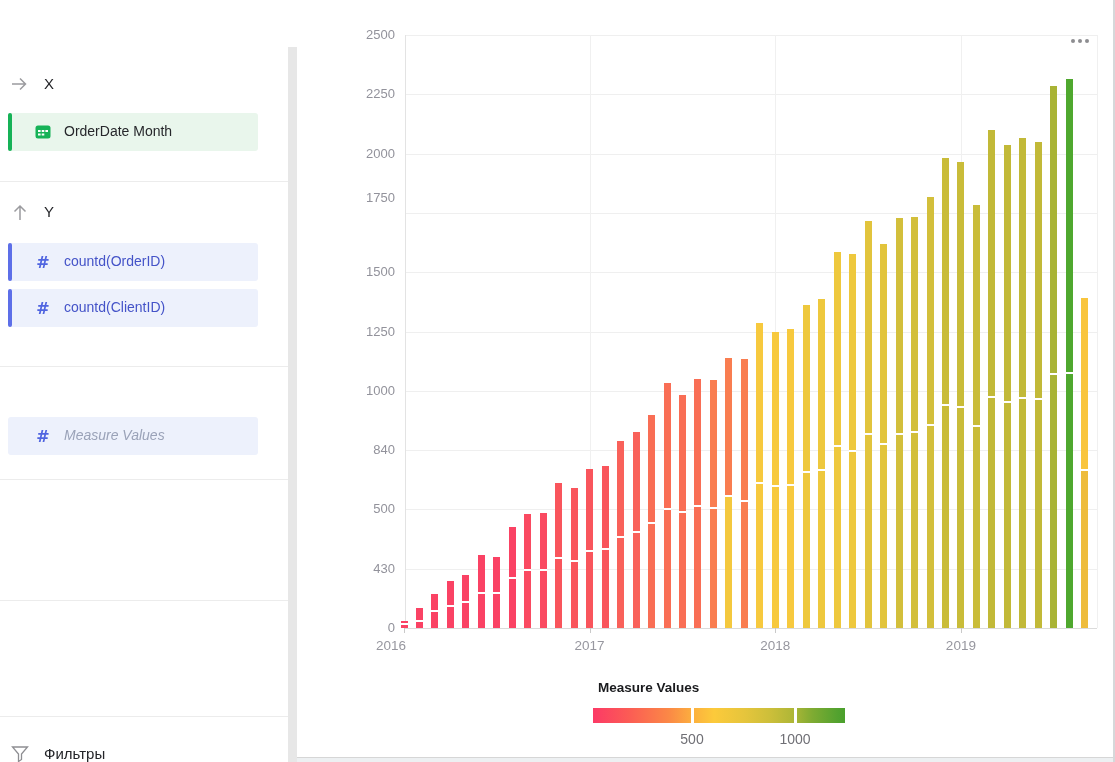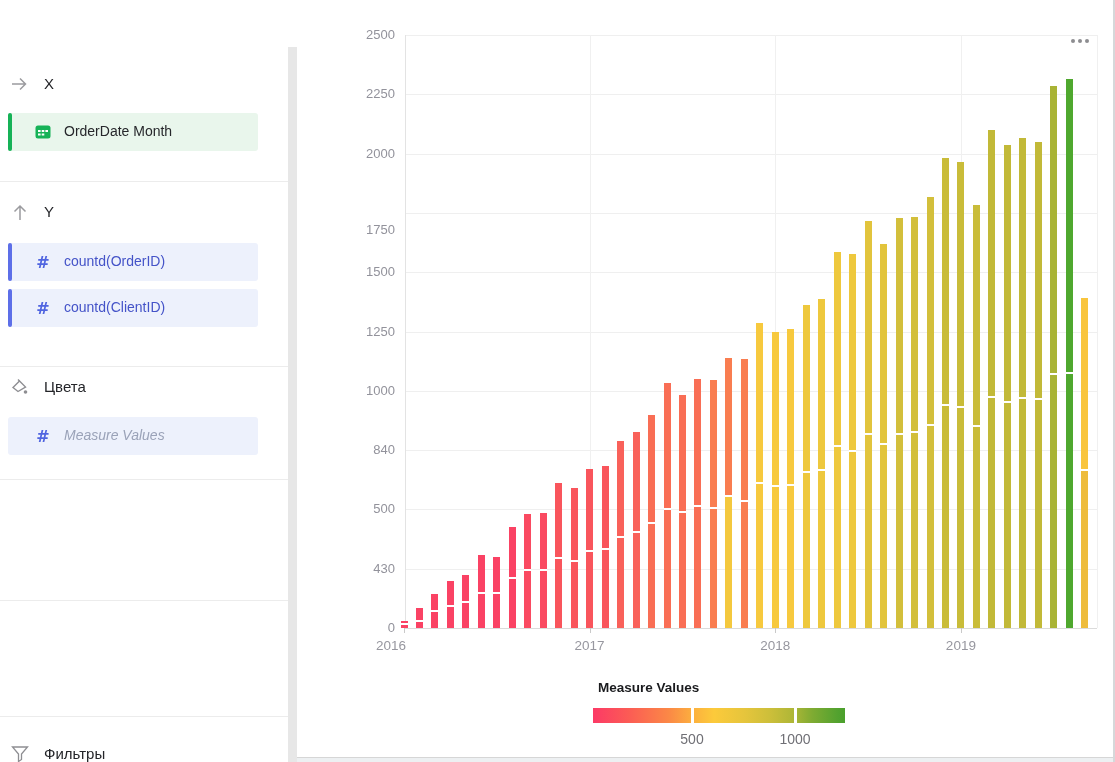--- a/index.html
+++ b/index.html
@@ -98,30 +98,20 @@
     <span class="fic hash">#</span>
     <span class="ftext measure-txt">countd(OrderID)</span>
   </div>
   <div class="field blue" style="top:289px">
     <span class="accent"></span>
     <span class="fic hash">#</span>
     <span class="ftext measure-txt">countd(ClientID)</span>
   </div>
   <div class="sep" style="top:366px"></div>
 
-  <div class="sec-head" style="top:376px">
-    <span class="ic">
-      <svg class="icn" width="20" height="20" viewBox="0 0 20 20">
-          <path d="M3 10.5L9.5 4l6 6-7.5 4.5z" fill="none" stroke="#8e8e92" stroke-width="1.4"></path>
-          <path d="M9.5 4L8 2.5" stroke="#8e8e92" stroke-width="1.4"></path>
-          <circle cx="15.5" cy="15" r="1.8" fill="#8e8e92"></circle>
-        </svg>
-    </span>
-    <span class="lbl">Цвета</span>
-  </div>
   <div class="field blue" style="top:417px">
     <span class="fic hash">#</span>
     <span class="ftext placeholder-txt">Measure Values</span>
   </div>
   <div class="sep" style="top:479px"></div>
 
   <div class="sep" style="top:600px"></div>
 
   <div class="sep" style="top:716px"></div>
 
@@ -146,21 +136,21 @@
     <div class="ylab" style="position: absolute; left: 337px; top: 501.4px;">500</div>
     <div class="hgrid" style="position: absolute; left: 405px; top: 450.1px; width: 692px; height: 1px;"></div>
     <div class="ylab" style="position: absolute; left: 337px; top: 442.1px;">840</div>
     <div class="hgrid" style="position: absolute; left: 405px; top: 390.8px; width: 692px; height: 1px;"></div>
     <div class="ylab" style="position: absolute; left: 337px; top: 382.8px;">1000</div>
     <div class="hgrid" style="position: absolute; left: 405px; top: 331.5px; width: 692px; height: 1px;"></div>
     <div class="ylab" style="position: absolute; left: 337px; top: 323.5px;">1250</div>
     <div class="hgrid" style="position: absolute; left: 405px; top: 272.2px; width: 692px; height: 1px;"></div>
     <div class="ylab" style="position: absolute; left: 337px; top: 264.2px;">1500</div>
     <div class="hgrid" style="position: absolute; left: 405px; top: 212.9px; width: 692px; height: 1px;"></div>
-    <div class="ylab" style="position: absolute; left: 337px; top: 222px;">1750</div>
+    <div class="ylab" style="position: absolute; left: 337px; top: 190px;">1750</div>
     <div class="hgrid" style="position: absolute; left: 405px; top: 153.6px; width: 692px; height: 1px;"></div>
     <div class="ylab" style="position: absolute; left: 337px; top: 145.6px;">2000</div>
     <div class="hgrid" style="position: absolute; left: 405px; top: 94.3px; width: 692px; height: 1px;"></div>
     <div class="ylab" style="position: absolute; left: 337px; top: 86.3px;">2250</div>
     <div class="hgrid" style="position: absolute; left: 405px; top: 35px; width: 692px; height: 1px;"></div>
     <div class="ylab" style="position: absolute; left: 337px; top: 27px;">2500</div>
     <div class="vgrid yaxis" style="position: absolute; left: 405px; top: 35px; width: 1px; height: 593px;"></div>
     <div class="xtick" style="position: absolute; left: 404px; top: 628px;"></div>
     <div class="xlab" style="position: absolute; left: 391px; top: 638px; text-align: right;">2016</div>
     <div class="vgrid" style="position: absolute; left: 589.6px; top: 35px; width: 1px; height: 593px;"></div>

